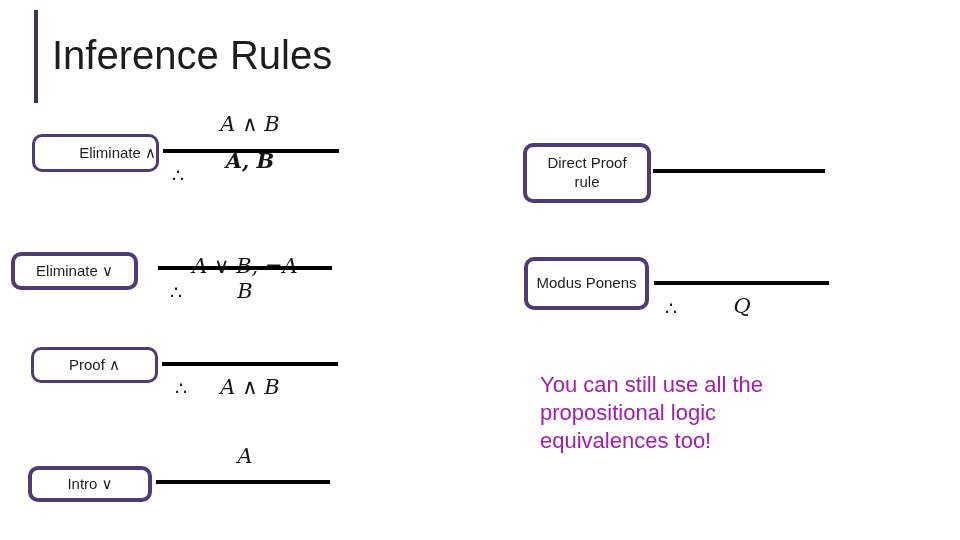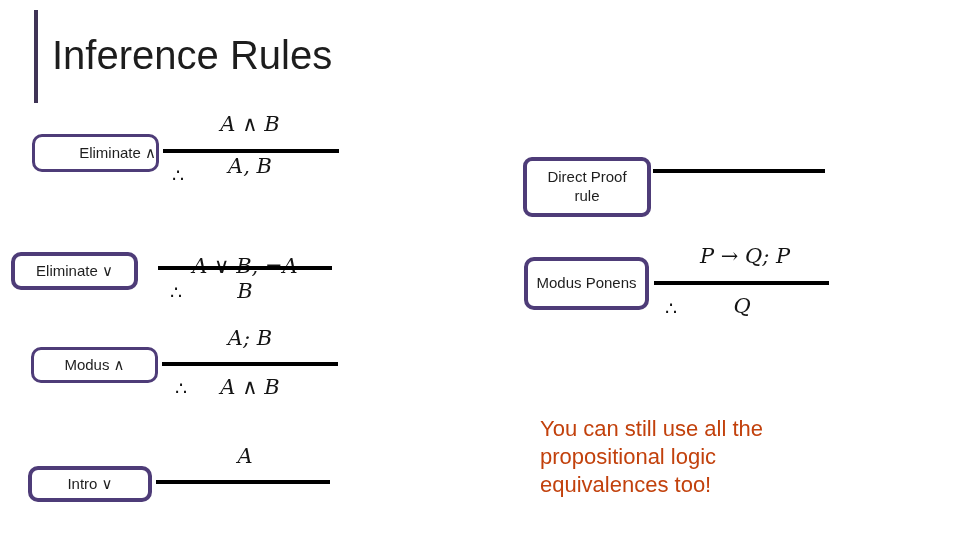--- a/index.html
+++ b/index.html
@@ -71,70 +71,67 @@
     color: #141414;
     white-space: nowrap;
   }
   .note {
     position: absolute;
     left: 540px;
     top: 371px;
     width: 260px;
     font-size: 22px;
     line-height: 1.28;
-    color: #c2410c;
-    margin-top: 44px;
+    color: #a21caf;
   }
 </style>
 </head>
 <body>
 
 <div class="slide">
 
   <div class="title-bar"></div>
   <div class="page-title">Inference Rules</div>
 
   <div class="rule-box" style="left:32px; top:134px; width:127px; height:38px;align-items:flex-end;">
     <span>Eliminate ∧</span>
   </div>
   <div class="math" style="left:180px; top:112px; width:140px;">A ∧ B</div>
   <div class="hline" style="left:163px; top:149px; width:176px;"></div>
   <div class="therefore" style="left:172px; top:164px;">∴</div>
-  <div class="math" style="left:180px; top:154px; width:140px;">A, B</div>
+  <div class="math" style="left:180px; top:148px; width:140px;font-weight:bold;">A, B</div>
 
   <div class="rule-box thick" style="left:11px; top:252px; width:127px; height:38px;">
     <span>Eliminate ∨</span>
   </div>
   <div class="math" style="left:165px; top:230px; width:160px;margin-top:24px;">A ∨ B, ¬A</div>
   <div class="hline" style="left:158px; top:266px; width:174px;"></div>
   <div class="therefore" style="left:170px; top:281px;">∴</div>
   <div class="math" style="left:175px; top:279px; width:140px;">B</div>
 
   <div class="rule-box" style="left:31px; top:347px; width:127px; height:36px;">
-    <span>Modus ∧</span>
+    <span>Proof ∧</span>
   </div>
-  <div class="math" style="left:180px; top:326px; width:140px;">A; B</div>
   <div class="hline" style="left:162px; top:362px; width:176px;"></div>
   <div class="therefore" style="left:175px; top:377px;">∴</div>
   <div class="math" style="left:180px; top:375px; width:140px;">A ∧ B</div>
 
   <div class="rule-box thick" style="left:28px; top:466px; width:124px; height:36px;align-items:center;">
     <span>Intro ∨</span>
   </div>
   <div class="math" style="left:175px; top:444px; width:140px;">A</div>
   <div class="hline" style="left:156px; top:480px; width:174px;"></div>
 
-  <div class="rule-box thick" style="left:523px; top:157px; width:128px; height:60px; padding:4px 8px;border-radius:9px;">
+  <div class="rule-box thick" style="left:523px; top:143px; width:128px; height:60px; padding:4px 8px;">
     <span>Direct Proof rule</span>
   </div>
   <div class="hline" style="left:653px; top:169px; width:172px;"></div>
 
   <div class="rule-box thick" style="left:524px; top:257px; width:125px; height:53px; padding:14px 8px;">
     <span>Modus Ponens</span>
   </div>
-  <div class="math" style="left:675px; top:244px; width:140px;">P → Q; P</div>
   <div class="hline" style="left:654px; top:281px; width:175px;"></div>
   <div class="therefore" style="left:665px; top:297px;">∴</div>
   <div class="math" style="left:672px; top:294px; width:140px;">Q</div>
 
   <div class="note">You can still use all the propositional logic equivalences too!</div>
 
 </div>
 
 </body></html>

